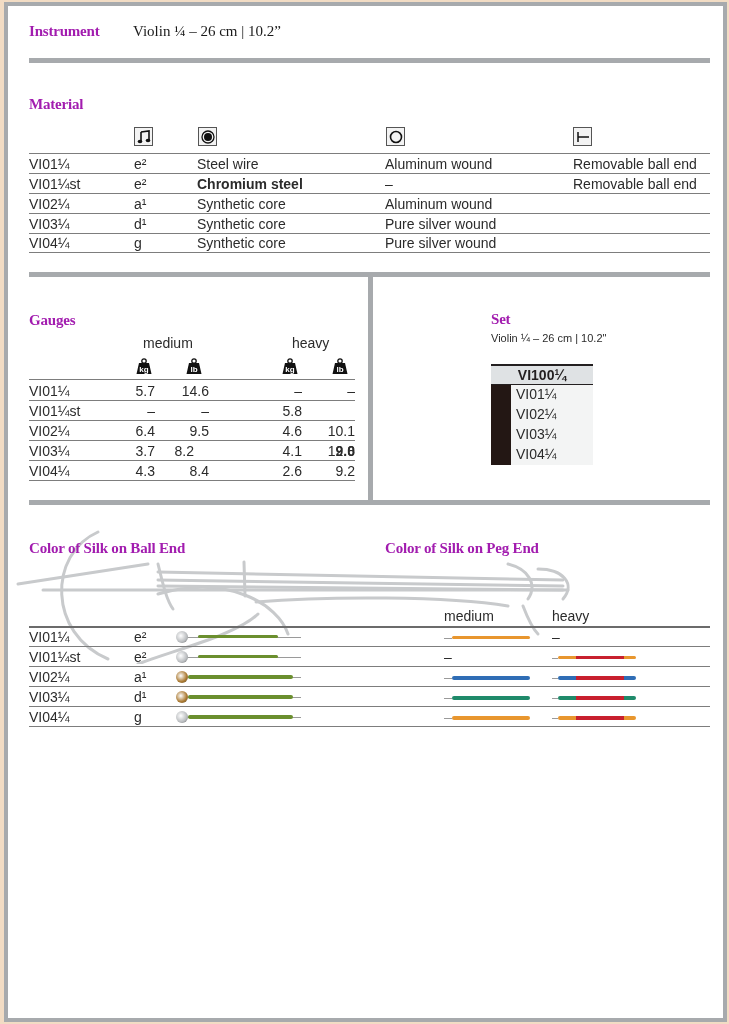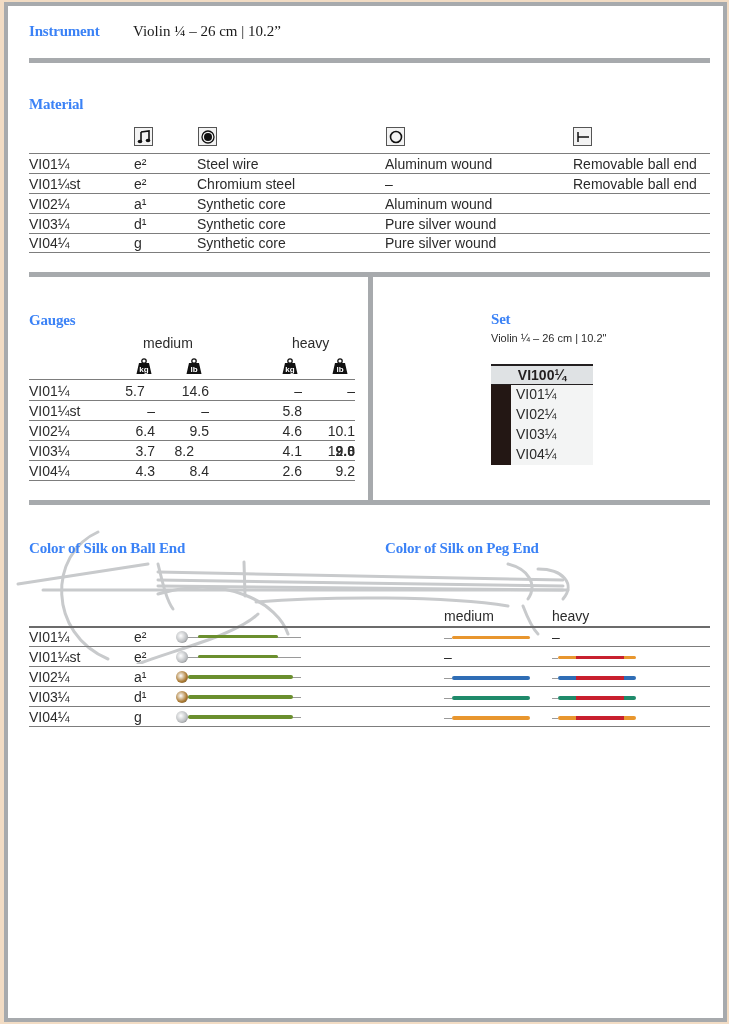--- a/index.html
+++ b/index.html
@@ -8,21 +8,21 @@
     background:#f2dcc4;
     font-family:"Liberation Sans", sans-serif; color:#231f20;
   }
   .page {
     position:absolute; left:4px; top:2px; width:723px; height:1020px;
     background:#fff; box-sizing:border-box;
     border:4px solid #a7aaad;
   }
   .serif { font-family:"Liberation Serif", serif; }
   .bar { position:absolute; background:#a7aaad; }
-  .h-title { position:absolute; font-family:"Liberation Serif", serif; font-weight:bold; font-size:15px; color:#3b82f6; letter-spacing:-0.2px; }
+  .h-title { position:absolute; font-family:"Liberation Serif", serif; font-weight:bold; font-size:15px; color:#a21caf; letter-spacing:-0.2px; }
   .txt { position:absolute; font-size:14px; white-space:nowrap; color:#2b2b2b; }
   .rule { position:absolute; height:1px; background:#7d7d7d; }
   .rule.thick { height:2px; background:#6b6b6b; }
   .icon-box {
     position:absolute; width:19px; height:19px; border:1px solid #555;
     box-sizing:border-box; background:#f3f3f3;
     display:flex; align-items:center; justify-content:center;
   }
   .weight { position:absolute; width:18px; height:16px; }
   .num { position:absolute; text-align:right; font-size:14px; width:40px; color:#2b2b2b; }
@@ -79,21 +79,21 @@
       <div class="txt" style="left:21px; top:150px;">VI01¼</div>
       <div class="txt" style="left:126px; top:150px;">e²</div>
       <div class="txt" style="left:189px; top:150px;">Steel wire</div>
       <div class="txt" style="left:377px; top:150px;">Aluminum wound</div>
       <div class="txt" style="left:565px; top:150px;">Removable ball end</div>
       <div class="rule" style="left:21px; top:167px; width:681px;"></div>
     </div>
     <div>
       <div class="txt" style="left:21px; top:170px;">VI01¼st</div>
       <div class="txt" style="left:126px; top:170px;">e²</div>
-      <div class="txt" style="left:189px; top:170px;">Chromium steel</div>
+      <div class="txt" style="left:189px; top:170px;font-weight:bold;">Chromium steel</div>
       <div class="txt" style="left:377px; top:170px;">–</div>
       <div class="txt" style="left:565px; top:170px;">Removable ball end</div>
       <div class="rule" style="left:21px; top:187px; width:681px;"></div>
     </div>
     <div>
       <div class="txt" style="left:21px; top:190px;">VI02¼</div>
       <div class="txt" style="left:126px; top:190px;">a¹</div>
       <div class="txt" style="left:189px; top:190px;">Synthetic core</div>
       <div class="txt" style="left:377px; top:190px;">Aluminum wound</div>
       <div class="txt" style="left:565px; top:190px;"></div>
@@ -151,21 +151,21 @@
         <path d="M4 5 H14 L16.5 16 H1.5 Z" fill="#111"></path>
         <text x="9" y="14" font-size="8" font-weight="bold" fill="#fff" text-anchor="middle" font-family="Liberation Sans, sans-serif">lb</text>
       </svg>
   </div>
 
   <div class="rule" style="left:21px; top:373px; width:326px;"></div>
 
   <div>
     <div>
       <div class="txt" style="left:21px; top:377px;">VI01¼</div>
-      <div class="num" style="left:107px; top:377px;text-align:center;">5.7</div>
+      <div class="num" style="left:107px; top:377px;">5.7</div>
       <div class="num" style="left:161px; top:377px;">14.6</div>
       <div class="num" style="left:254px; top:377px;">–</div>
       <div class="num" style="left:307px; top:377px;">–</div>
       <div class="rule" style="left:21px; top:394px; width:326px;"></div>
     </div>
     <div>
       <div class="txt" style="left:21px; top:397px;">VI01¼st</div>
       <div class="num" style="left:107px; top:397px;">–</div>
       <div class="num" style="left:161px; top:397px;">–</div>
       <div class="num" style="left:254px; top:397px;">5.8</div>

